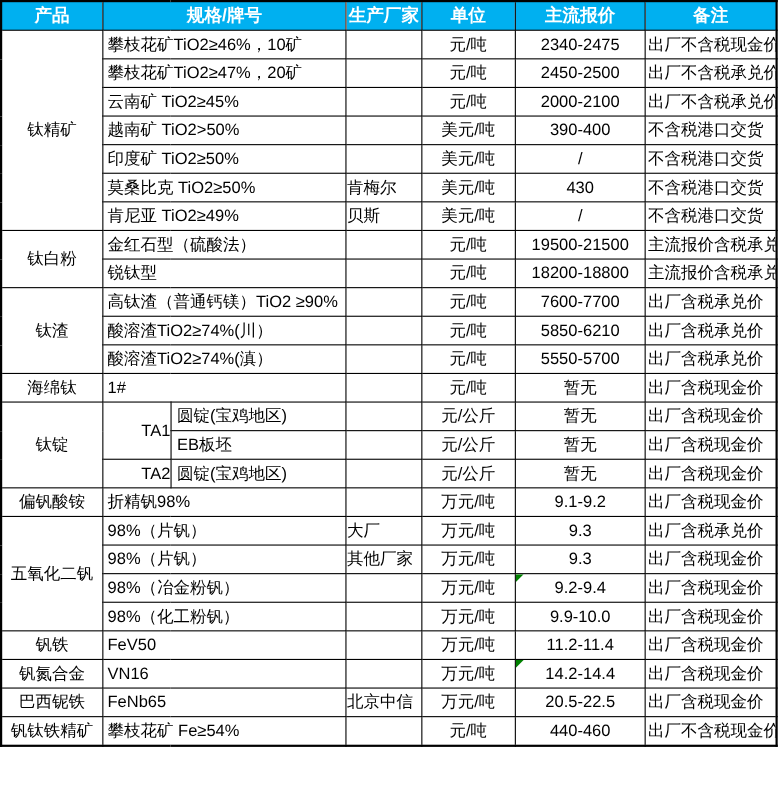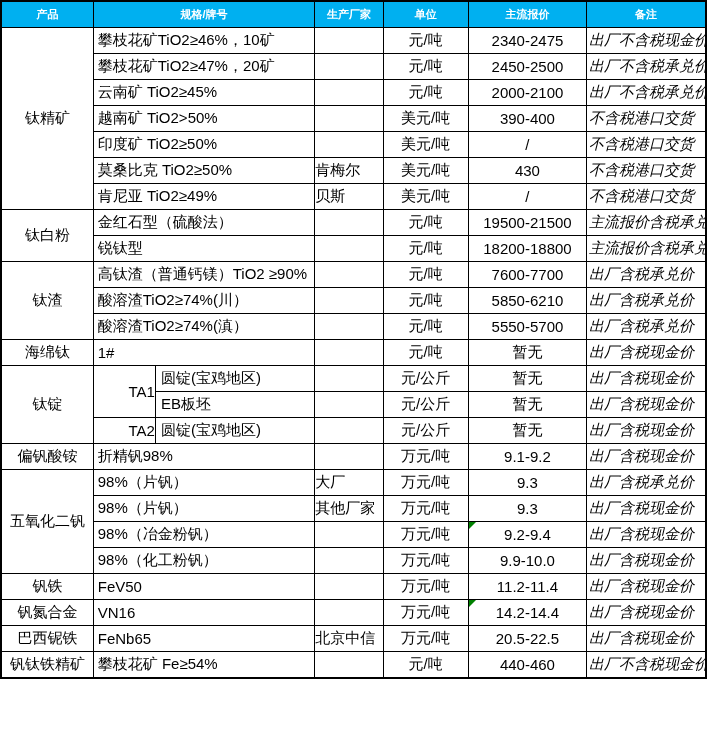--- a/index.html
+++ b/index.html
@@ -27,34 +27,34 @@
     padding: 0;
     overflow: hidden;
     white-space: nowrap;
     vertical-align: middle;
     color: #000000;
   }
   .price-table thead th {
     background: #00B0F0;
     color: #ffffff;
     font-weight: bold;
-    font-size: 11px;
+    font-size: 16px;
     height: 25px;
     text-align: center;
   }
   .price-table tbody tr { height: 26px; }
   .price-table tbody td { font-size: 15px; }
   td.prod  { text-align: center; }
   td.spec  { text-align: left; padding-left: 4px; margin-top: 30px; }
   td.speca { text-align: right; padding-left: 13px; }
   td.specb { text-align: left; padding-left: 5px; }
   td.mfr   { text-align: left; font-size: 14px; }
   td.unit  { text-align: center; }
   td.price { text-align: center; position: relative; margin-top: 19px; }
-  td.note  { text-align: left; padding-left: 2px; font-size: 14px; font-style: italic; }
+  td.note  { text-align: left; padding-left: 2px; font-size: 14px; }
   .comment-marker {
     position: absolute;
     top: 0;
     left: 0;
     width: 0;
     height: 0;
     border-top: 7px solid #008000;
     border-right: 7px solid transparent;
     display: block;
   }

